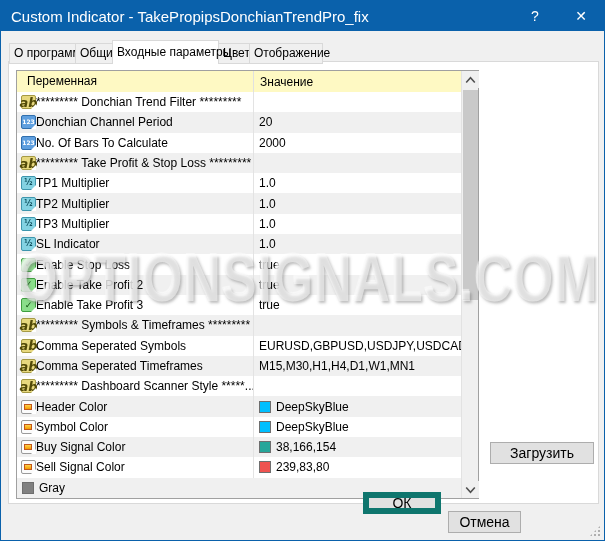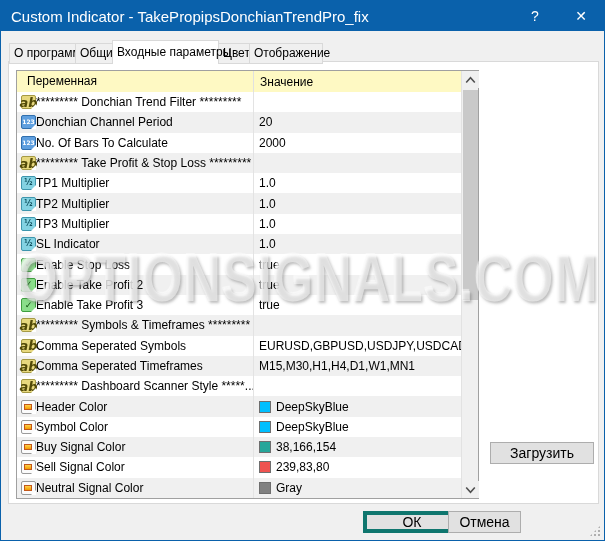--- a/index.html
+++ b/index.html
@@ -61,21 +61,21 @@
     font-size:62px;font-weight:bold;white-space:nowrap;letter-spacing:1px;
     transform:scale(0.84,1.08);transform-origin:left top;
     color:rgba(252,252,252,0.55);
     text-shadow:2px 2px 3px rgba(110,110,110,0.45),-1px -1px 1px rgba(255,255,255,0.55);}
   
   .btn{position:absolute;height:22px;background:#e1e1e1;border:1px solid #adadad;
     font-family:"Liberation Sans","DejaVu Sans",sans-serif;font-size:14px;color:#000;
     display:flex;align-items:center;justify-content:center;cursor:pointer;padding:0;}
   .btn-load{left:481px;top:380px;width:104px;}
   .btn-save{left:481px;top:412px;width:104px;}
-  .btn-ok{left:362px;top:510px;width:98px;border:4px solid #0f766e;}
+  .btn-ok{left:362px;top:491px;width:78px;border:6px solid #0f766e;}
   .btn-cancel{left:447px;top:510px;width:73px;}
   .btn-reset{left:527px;top:510px;width:70px;}
   
   .grip{position:absolute;right:3px;bottom:3px;width:12px;height:12px;
     background-image:radial-gradient(#a8a8a8 1px,transparent 1.4px);
     background-size:4px 4px;clip-path:polygon(100% 0,100% 100%,0 100%);opacity:.9;}
 </style>
 </head>
 <body>
 
@@ -307,24 +307,20 @@
       <span class="picon icon-color"></span>
       <span class="pname">Sell Signal Color</span>
     </div>
     <div class="cell value">
       <span class="swatch" style="background: rgb(239, 83, 80);"></span>
       <span class="pvalue">239,83,80</span>
     </div>
   </div>
 
   <div class="trow">
-    <div class="cell name">
-      <span class="picon icon-color"></span>
-      <span class="pname">Neutral Signal Color</span>
-    </div>
     <div class="cell value">
       <span class="swatch" style="background: rgb(128, 128, 128);"></span>
       <span class="pvalue">Gray</span>
     </div>
   </div>
 </div>
       <div class="scrollbar">
         <div class="sb-arrow up">
           <svg width="11" height="8" viewBox="0 0 11 8">
               <path d="M1.2 6.5 L5.5 1.8 L9.8 6.5" fill="none" stroke="#505050" stroke-width="1.6"></path>

